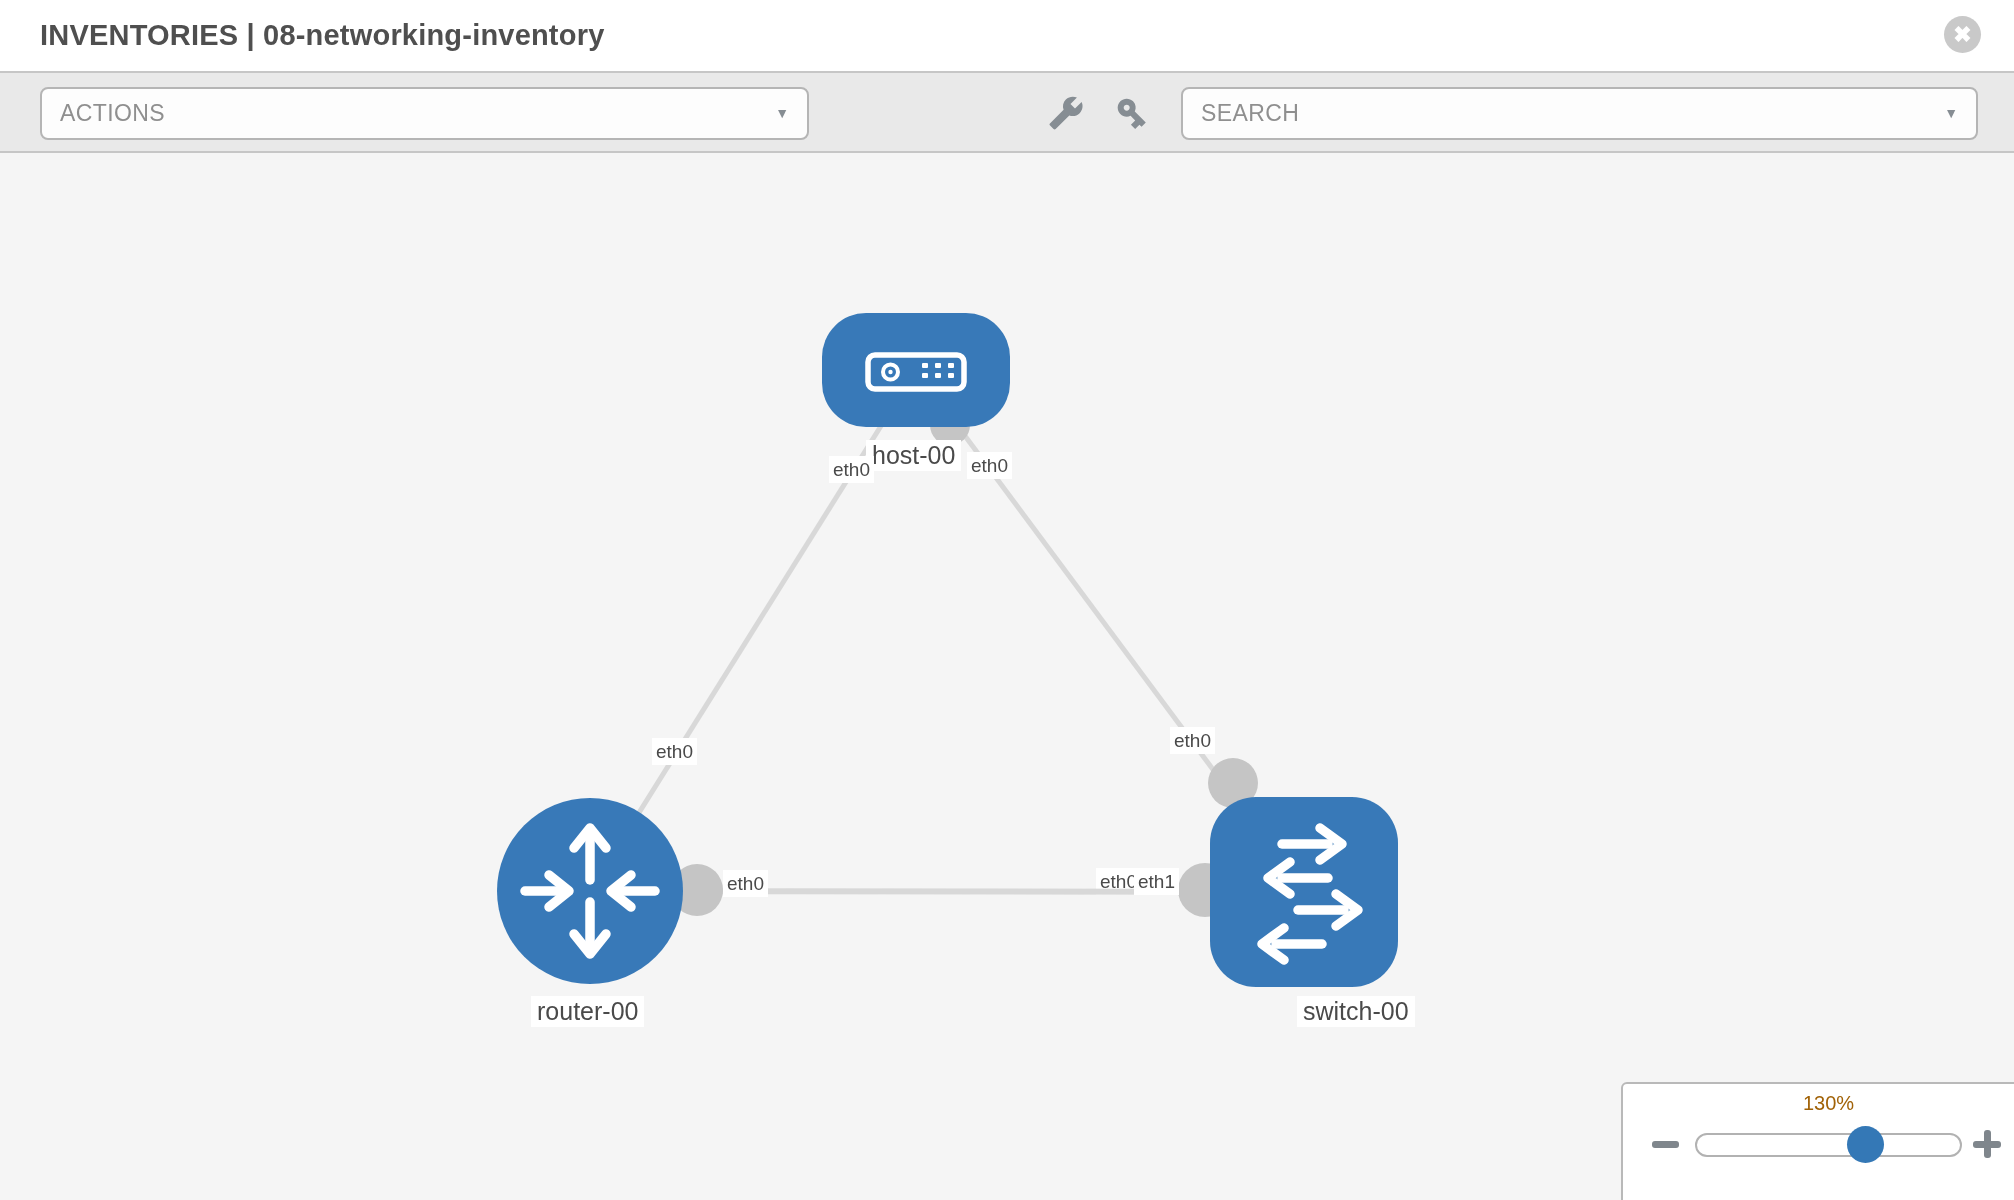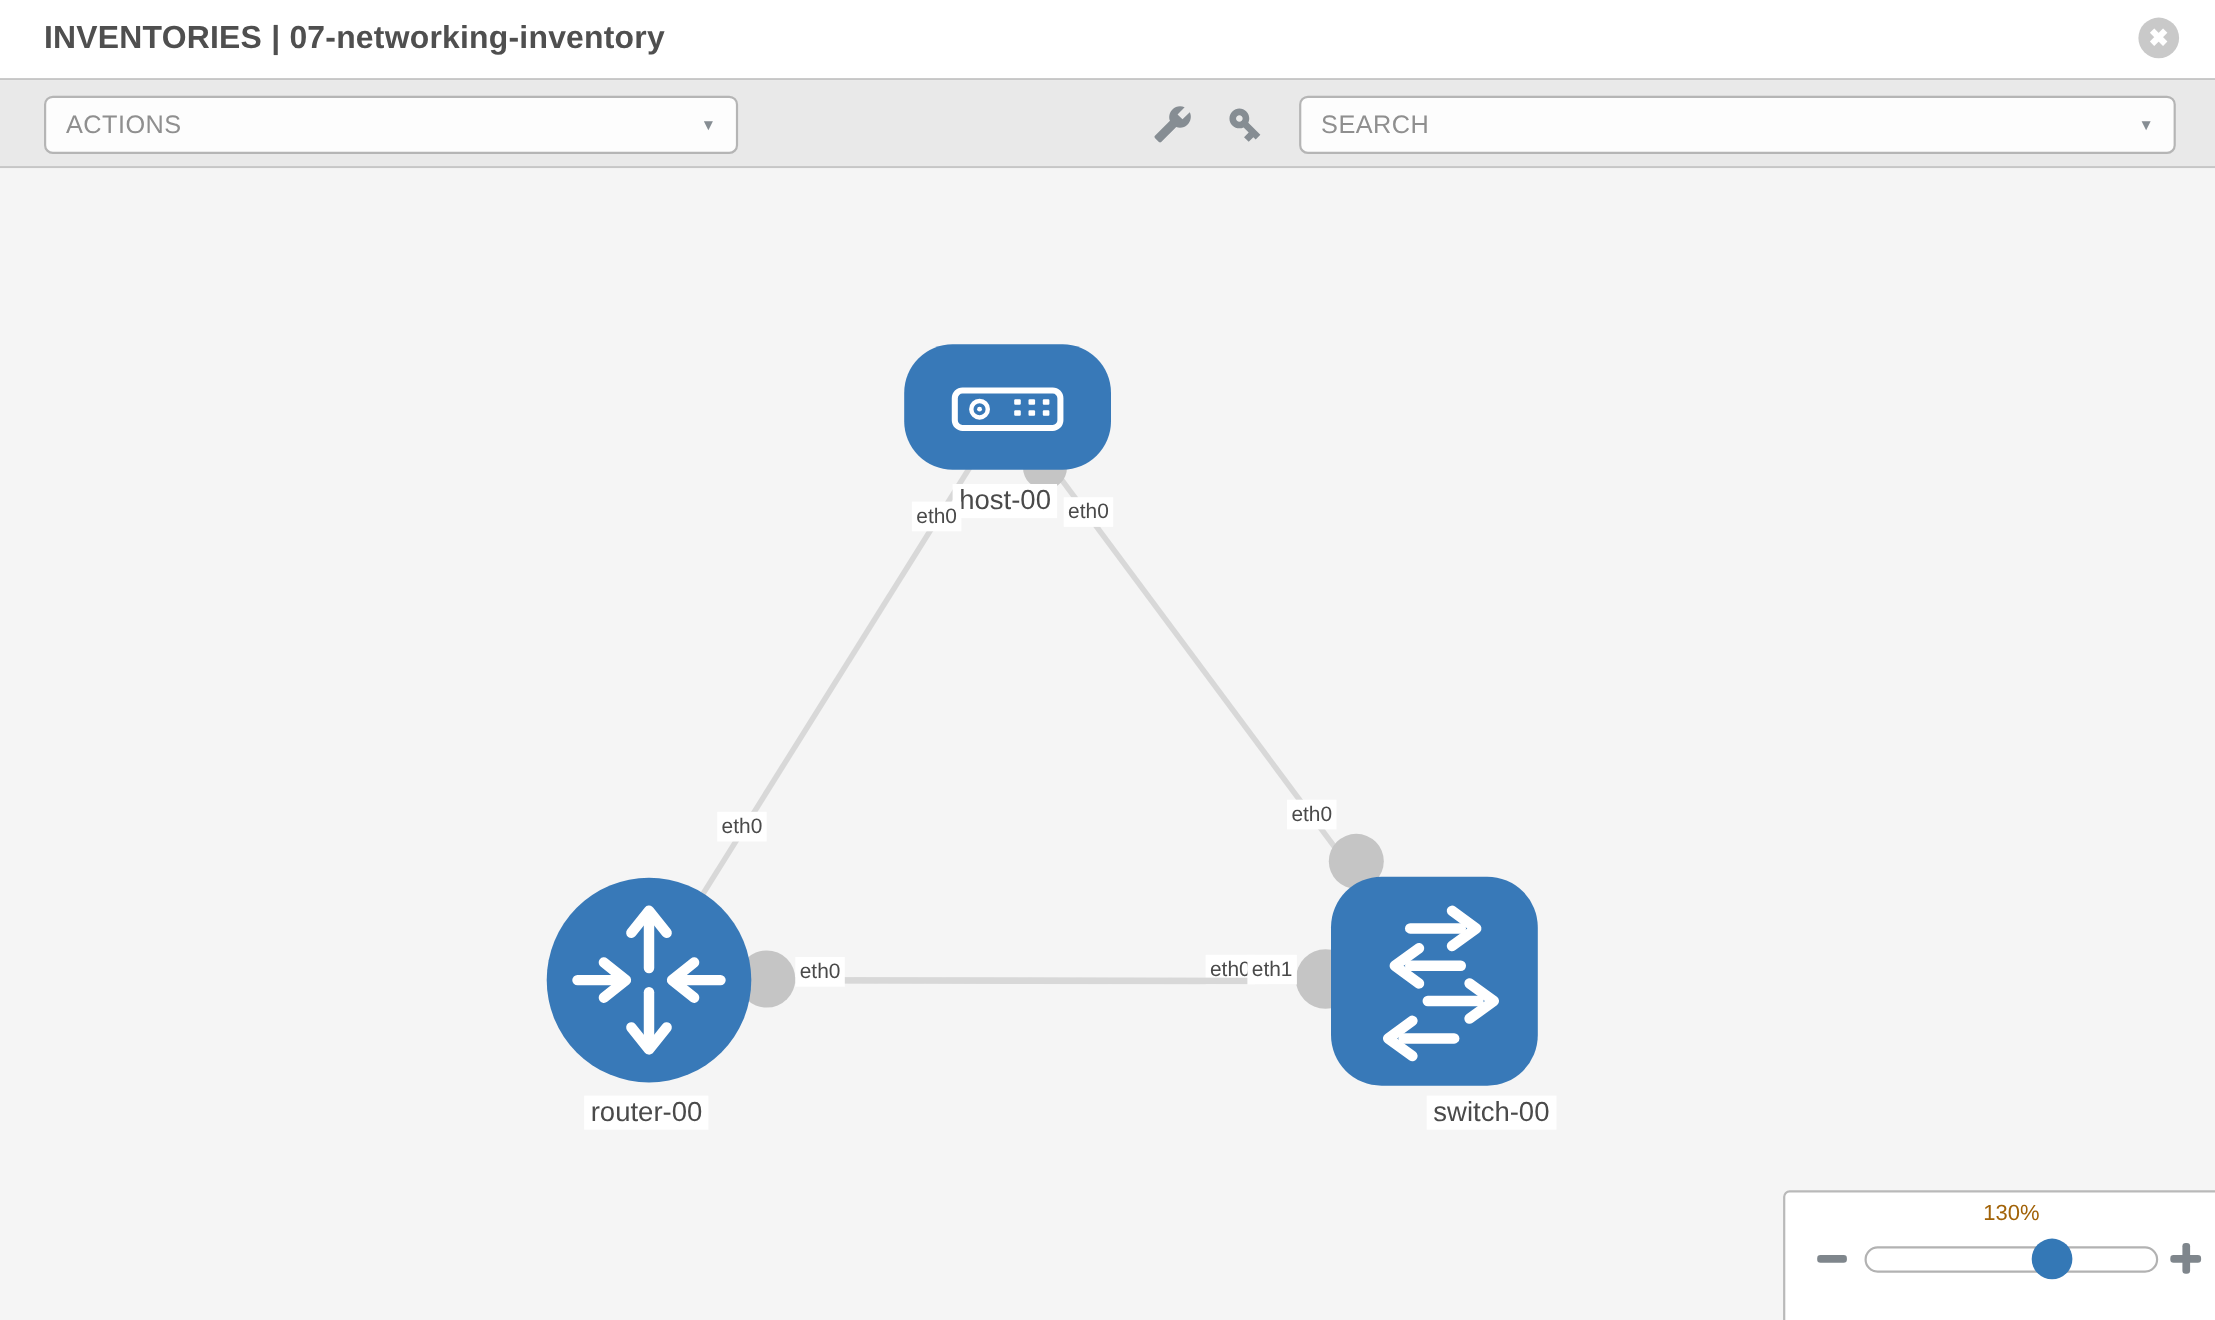--- a/index.html
+++ b/index.html
@@ -15,21 +15,21 @@
   .close-btn { position:absolute; left:1944px; top:16px; width:37px; height:37px;
                border-radius:50%; background:#c9c9c9; cursor:pointer;
                display:flex; align-items:center; justify-content:center; }
   .close-x { color:#fff; font-size:22px; font-weight:700; line-height:1; }
 
   
   .toolbar { position:absolute; left:0; top:73px; width:2014px; height:80px;
              background:#e9e9e9; border-bottom:2px solid #c6c6c6; }
   .combo { position:absolute; top:14px; height:53px; background:#fdfdfd;
            border:2px solid #b5b5b5; border-radius:8px; cursor:pointer; }
-  .combo-actions { left:40px;  width:631px; }
+  .combo-actions { left:40px;  width:769px; }
   .combo-search  { left:1181px; width:797px; }
   .combo-label { position:absolute; left:18px; top:0; height:49px; line-height:49px;
                  font-size:23px; color:#8f8f8f; letter-spacing:0.4px; }
   .combo-caret { position:absolute; right:18px; top:0; height:49px; line-height:49px;
                  font-size:14px; color:#868d93; }
   .tool-icon { position:absolute; top:20px; width:40px; height:40px; cursor:pointer;
                display:flex; align-items:center; justify-content:center; }
   .tool-icon svg { width:36px; height:36px; fill:#868d93; }
   .icon-wrench { left:1046px; }
   .icon-wrench svg { transform: scaleX(-1); }
@@ -66,21 +66,21 @@
                 background:#fff; border:2px solid #b2b2b2; border-radius:12px; cursor:pointer; }
   .zoom-handle { position:absolute; left:224px; top:42px; width:37px; height:37px;
                  border-radius:50%; background:#3478b6; cursor:grab; }
 </style>
 </head>
 <body>
 
 <div class="page">
 
   <div class="header">
-    <div class="header-title">INVENTORIES | 07-networking-inventory</div>
+    <div class="header-title">INVENTORIES | 08-networking-inventory</div>
     <div class="close-btn">
       <span class="close-x">✖</span>
     </div>
   </div>
 
   <div class="toolbar">
     <div class="combo combo-actions">
       <span class="combo-label">ACTIONS</span>
       <span class="combo-caret">▼</span>
     </div>

